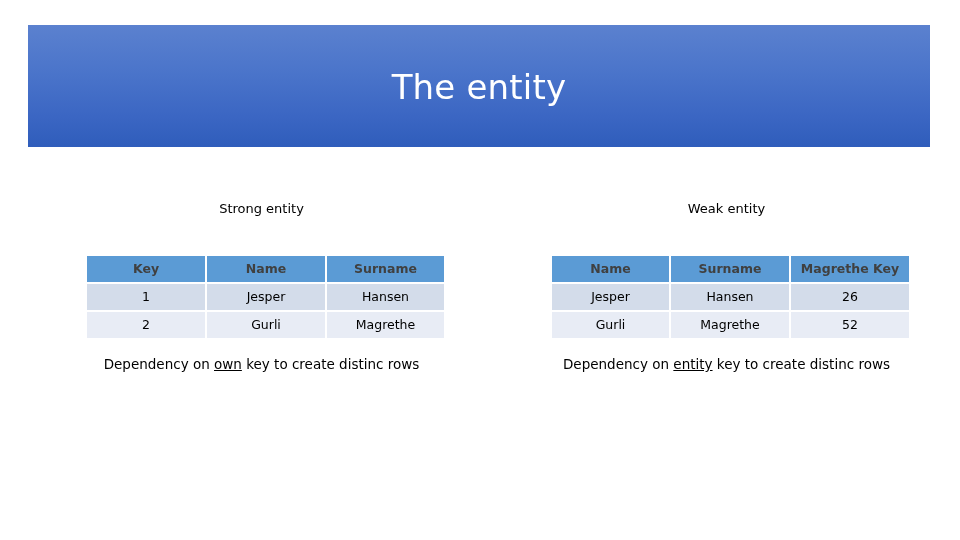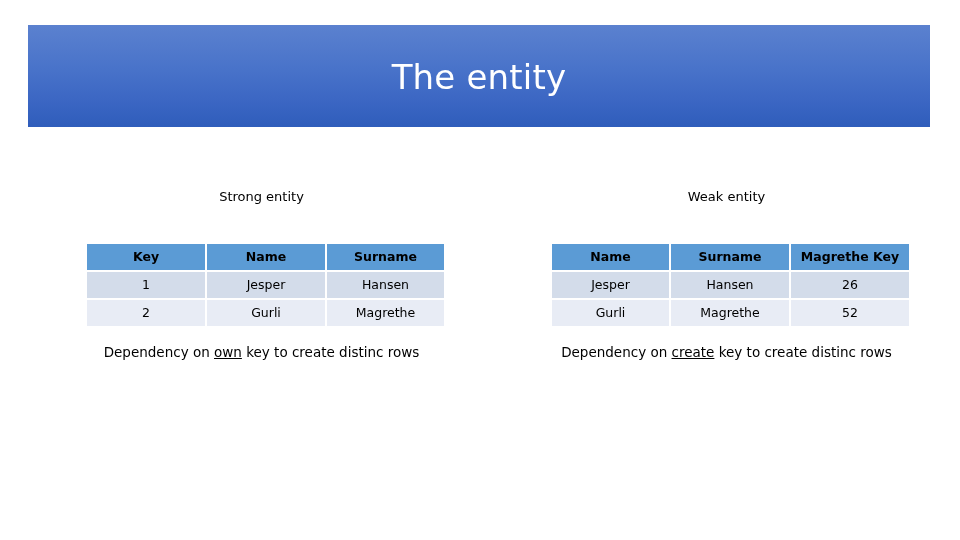--- a/index.html
+++ b/index.html
@@ -15,40 +15,40 @@
     font-family: "Liberation Sans", sans-serif;
     background: #ffffff;
   }
 
   
   .title-banner {
     position: absolute;
     left: 28px;
     top: 25px;
     width: 902px;
-    height: 102px;
+    height: 122px;
     background: linear-gradient(to bottom, #5b81cf 0%, #4a74ca 40%, #3b66c3 75%, #2f5dbb 100%);
     display: flex;
     align-items: center;
     justify-content: center;
   }
   .title-text {
     color: #ffffff;
     font-size: 34px;
     font-weight: 400;
     letter-spacing: 0.2px;
     line-height: 1;
     font-family: "DejaVu Sans", sans-serif;
     transform: translateY(1px);
   }
 
   
   .panel {
     position: absolute;
-    top: 190px;
+    top: 202px;
   }
   .panel-left  { left: 85px;  width: 353px; }
   .panel-right { left: 550px; width: 353px; }
 
   .panel-heading {
     text-align: center;
     font-size: 13px;
     color: #000000;
     font-family: "DejaVu Sans", sans-serif;
     font-weight: 400;
@@ -73,21 +73,21 @@
     font-size: 12.5px;
     font-family: "DejaVu Sans", sans-serif;
     padding: 0;
     height: 26px;
     vertical-align: middle;
     line-height: 26px;
     border: none;
   }
   .entity-table thead th {
     background: #5b9bd5;
-    color: #000000;
+    color: #404040;
     font-weight: 700;
   }
   .entity-table tbody tr.row-a td {
     background: #d3dcea;
     color: #000000;
     font-weight: 400;
   }
   .entity-table tbody tr.row-b td {
     background: #e8ecf5;
     color: #000000;
@@ -186,15 +186,15 @@
       </tr>
       <tr class="row-b">
         <td>Gurli</td>
         <td>Magrethe</td>
         <td>52</td>
       </tr>
     </tbody>
   </table>
 
   <div class="caption">
-    <span>Dependency on </span><u>create</u><span> key to create distinc rows</span>
+    <span>Dependency on </span><u>entity</u><span> key to create distinc rows</span>
   </div>
 </div>
 
 </body></html>

